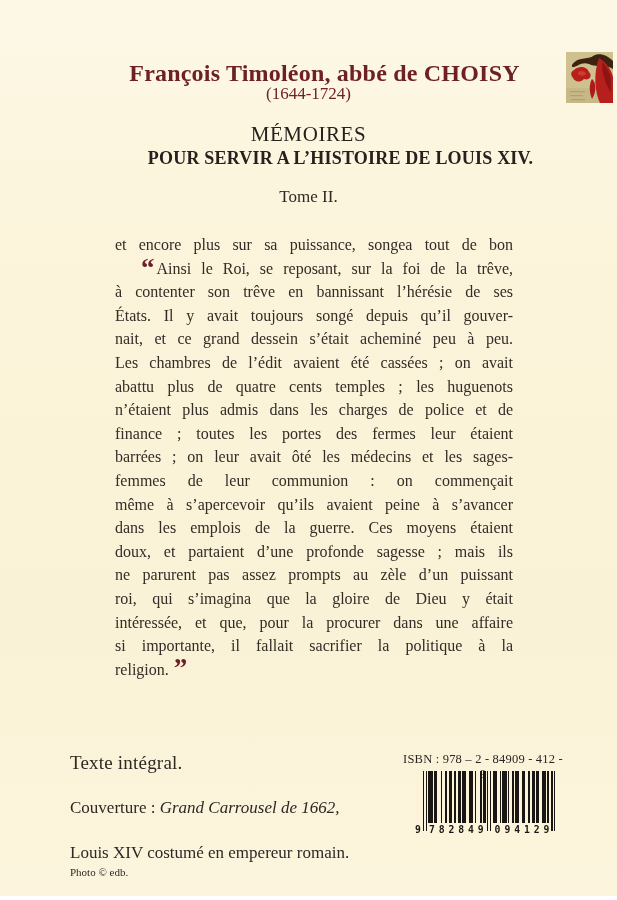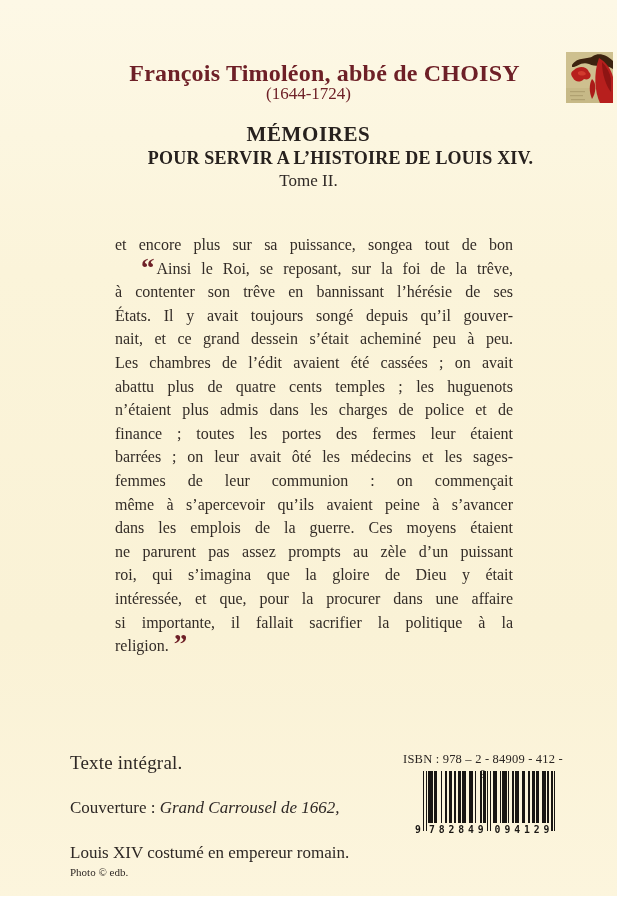--- a/index.html
+++ b/index.html
@@ -11,23 +11,23 @@
     background:linear-gradient(180deg,#fdf8e6 0%,#fbf4da 30%,#faf2d6 70%,#fcf5dd 100%);
     font-family:"Liberation Serif", serif;
     overflow:hidden;
   }
   .bottom-edge{position:absolute;left:0;bottom:0;width:100%;height:4px;background:#ffffff;}
 
   
   .hline{position:absolute;left:0;width:100%;text-align:center;}
   .author{top:60px;font-size:24px;font-weight:bold;color:#6e2027;letter-spacing:.2px;margin-left:16px;}
   .dates{top:84px;font-size:17px;color:#6e2027;}
-  .booktitle{top:122px;font-size:21px;font-weight:bold;color:#27211e;letter-spacing:.6px;}
+  .booktitle{top:122px;font-size:21px;font-weight:normal;color:#27211e;letter-spacing:.6px;}
   .subtitle{top:148px;font-size:18px;font-weight:bold;color:#27211e;letter-spacing:.2px;margin-left:32px;}
-  .volume{top:171px;font-size:17px;color:#2e2825;}
+  .volume{top:187px;font-size:17px;color:#2e2825;}
 
   
   .quote{
     position:absolute;left:115px;top:233px;width:398px;
     font-size:16px;color:#332c27;
   }
   .qline{
     text-align:justify;text-align-last:justify;
     line-height:23.6px;height:23.6px;white-space:nowrap;
   }
@@ -74,20 +74,21 @@
       <div class="qline">États. Il y avait toujours songé depuis qu’il gouver-</div>
       <div class="qline">nait, et ce grand dessein s’était acheminé peu à peu.</div>
       <div class="qline">Les chambres de l’édit avaient été cassées ; on avait</div>
       <div class="qline">abattu plus de quatre cents temples ; les huguenots</div>
       <div class="qline">n’étaient plus admis dans les charges de police et de</div>
       <div class="qline">finance ; toutes les portes des fermes leur étaient</div>
       <div class="qline">barrées ; on leur avait ôté les médecins et les sages-</div>
       <div class="qline">femmes de leur communion : on commençait</div>
       <div class="qline">même à s’apercevoir qu’ils avaient peine à s’avancer</div>
       <div class="qline">dans les emplois de la guerre. Ces moyens étaient</div>
+      <div class="qline">doux, et partaient d’une profonde sagesse ; mais ils</div>
       <div class="qline">ne parurent pas assez prompts au zèle d’un puissant</div>
       <div class="qline">roi, qui s’imagina que la gloire de Dieu y était</div>
       <div class="qline">intéressée, et que, pour la procurer dans une affaire</div>
       <div class="qline">si importante, il fallait sacrifier la politique à la</div>
       <div class="qline last">religion.<span class="qmark close">”</span></div>
     </div>
 
   <div class="footer-left">
     <div class="texte-integral">Texte intégral.</div>
     <div class="credit-line"><span>Couverture : </span><span class="italic">Grand Carrousel de 1662,</span></div>

